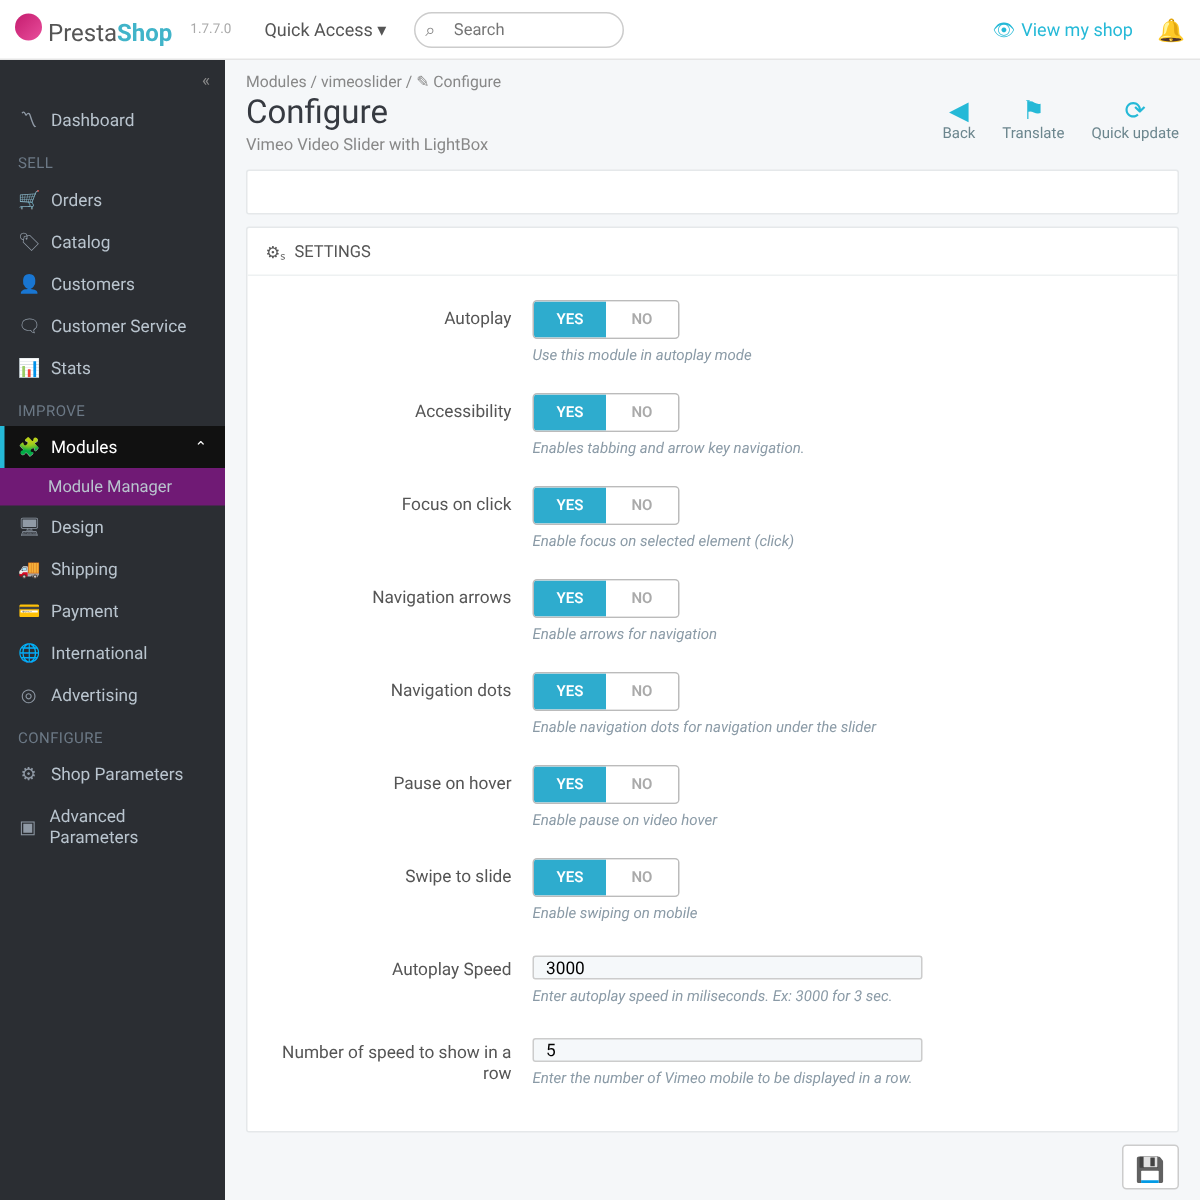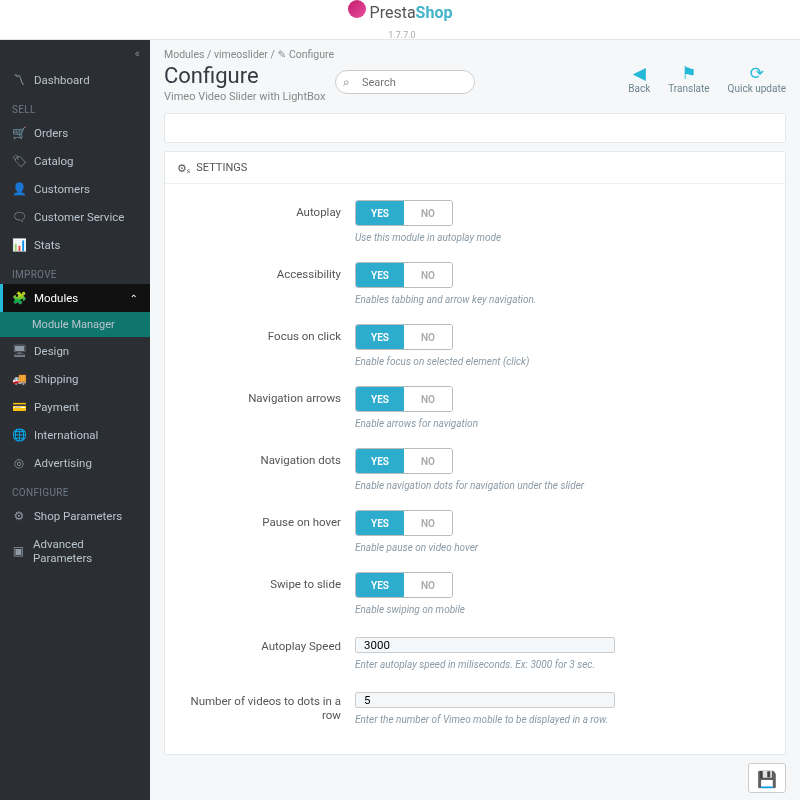--- a/index.html
+++ b/index.html
@@ -1,17 +1,17 @@
 <!DOCTYPE html>
 <html><head>
 <meta charset="utf-8">
 <style>
 * { margin: 0; padding: 0; box-sizing: border-box; font-family: -apple-system, BlinkMacSystemFont, "Segoe UI", Roboto, Arial, sans-serif; }
 body { background: #fff; width: 800px; height: 800px; overflow: hidden; position: relative; }
-.topbar { height: 40px; display: flex; align-items: center; padding: 0 10px; border-bottom: 1px solid #e5e5e5; gap: 8px; flex-direction: column; }
+.topbar { height: 40px; display: flex; align-items: center; padding: 0 10px; border-bottom: 1px solid #e5e5e5; gap: 8px; }
 .logo { display: flex; align-items: baseline; font-size: 16px; font-weight: 400; color: #666; }
 .logo-icon { width: 18px; height: 18px; border-radius: 50%; background: linear-gradient(135deg,#c41c6e,#e94e9c); margin-right: 4px; }
 .logo b { color: #41b4c9; font-weight: 700; }
 .logo .rest { color: #555; }
 .version { font-size: 9px; color: #aaa; margin-left: 4px; }
 .qa { font-size: 12px; color: #555; margin-left: 14px; display: flex; align-items: center; gap: 3px; cursor: pointer; }
 .search-wrap { margin-left: 10px; }
 .search { height: 24px; width: 140px; border: 1px solid #ccc; border-radius: 14px; padding: 0 10px 0 26px; font-size: 11px; background: #fff; }
 .search-wrap { position: relative; }
 .search-icon { position: absolute; left: 8px; top: 5px; color: #888; font-size: 12px; }
@@ -20,21 +20,21 @@
 .bell { color: #888; font-size: 15px; cursor: pointer; }
 
 .main { display: flex; height: 760px; }
 .sidebar { width: 150px; background: #2b2e33; color: #b9c4ce; display: flex; flex-direction: column; font-size: 11.5px; }
 .collapse-row { display: flex; justify-content: flex-end; padding: 6px 10px; cursor: pointer; color: #888; }
 .nav-item { display: flex; align-items: center; gap: 8px; padding: 7px 12px; cursor: pointer; }
 .nav-item.active { background: #111; color: #fff; border-left: 3px solid #25b9d7; padding-left: 9px; }
 .nav-section { font-size: 10px; color: #6c7986; padding: 10px 12px 4px; letter-spacing: 0.3px; }
 .nav-icon { width: 14px; text-align: center; font-size: 12px; color: #909aa6; }
 .nav-item.active .nav-icon { color: #fff; }
-.sub-items { background: #0f766e; }
+.sub-items { background: #701a75; }
 .sub-item { padding: 6px 12px 6px 32px; font-size: 11px; cursor: pointer; }
 .chev { margin-left: auto; font-size: 10px; }
 
 .content { flex: 1; background: #f5f7f9; overflow-y: auto; padding: 0 14px 14px; }
 .breadcrumb { font-size: 10.5px; color: #888; padding: 8px 0 2px; }
 .breadcrumb span { cursor: pointer; }
 .header-row { display: flex; align-items: flex-start; }
 .page-title { font-size: 22px; font-weight: 400; color: #363a41; }
 .page-sub { font-size: 11px; color: #888; margin-top: 2px; }
 .header-actions { margin-left: auto; display: flex; gap: 18px; }
@@ -235,21 +235,21 @@
             <div class="form-control"><div class="toggle">
                 <div class="toggle-opt on">YES</div>
                 <div class="toggle-opt off">NO</div>
               </div><div class="help-text">Enable swiping on mobile</div></div>
           </div>
           <div class="form-row">
             <div class="form-label">Autoplay Speed</div>
             <div class="form-control"><input class="text-input" value="3000" style=""><div class="help-text">Enter autoplay speed in miliseconds. Ex: 3000 for 3 sec.</div></div>
           </div>
           <div class="form-row">
-            <div class="form-label">Number of videos to dots in a row</div>
+            <div class="form-label">Number of speed to show in a row</div>
             <div class="form-control"><input class="text-input" value="5" style=""><div class="help-text">Enter the number of Vimeo mobile to be displayed in a row.</div></div>
           </div>
         </div>
     </div>
 
     <div class="save-row">
       <div class="save-btn">
         <div class="save-icon">💾</div>
 
       </div>

